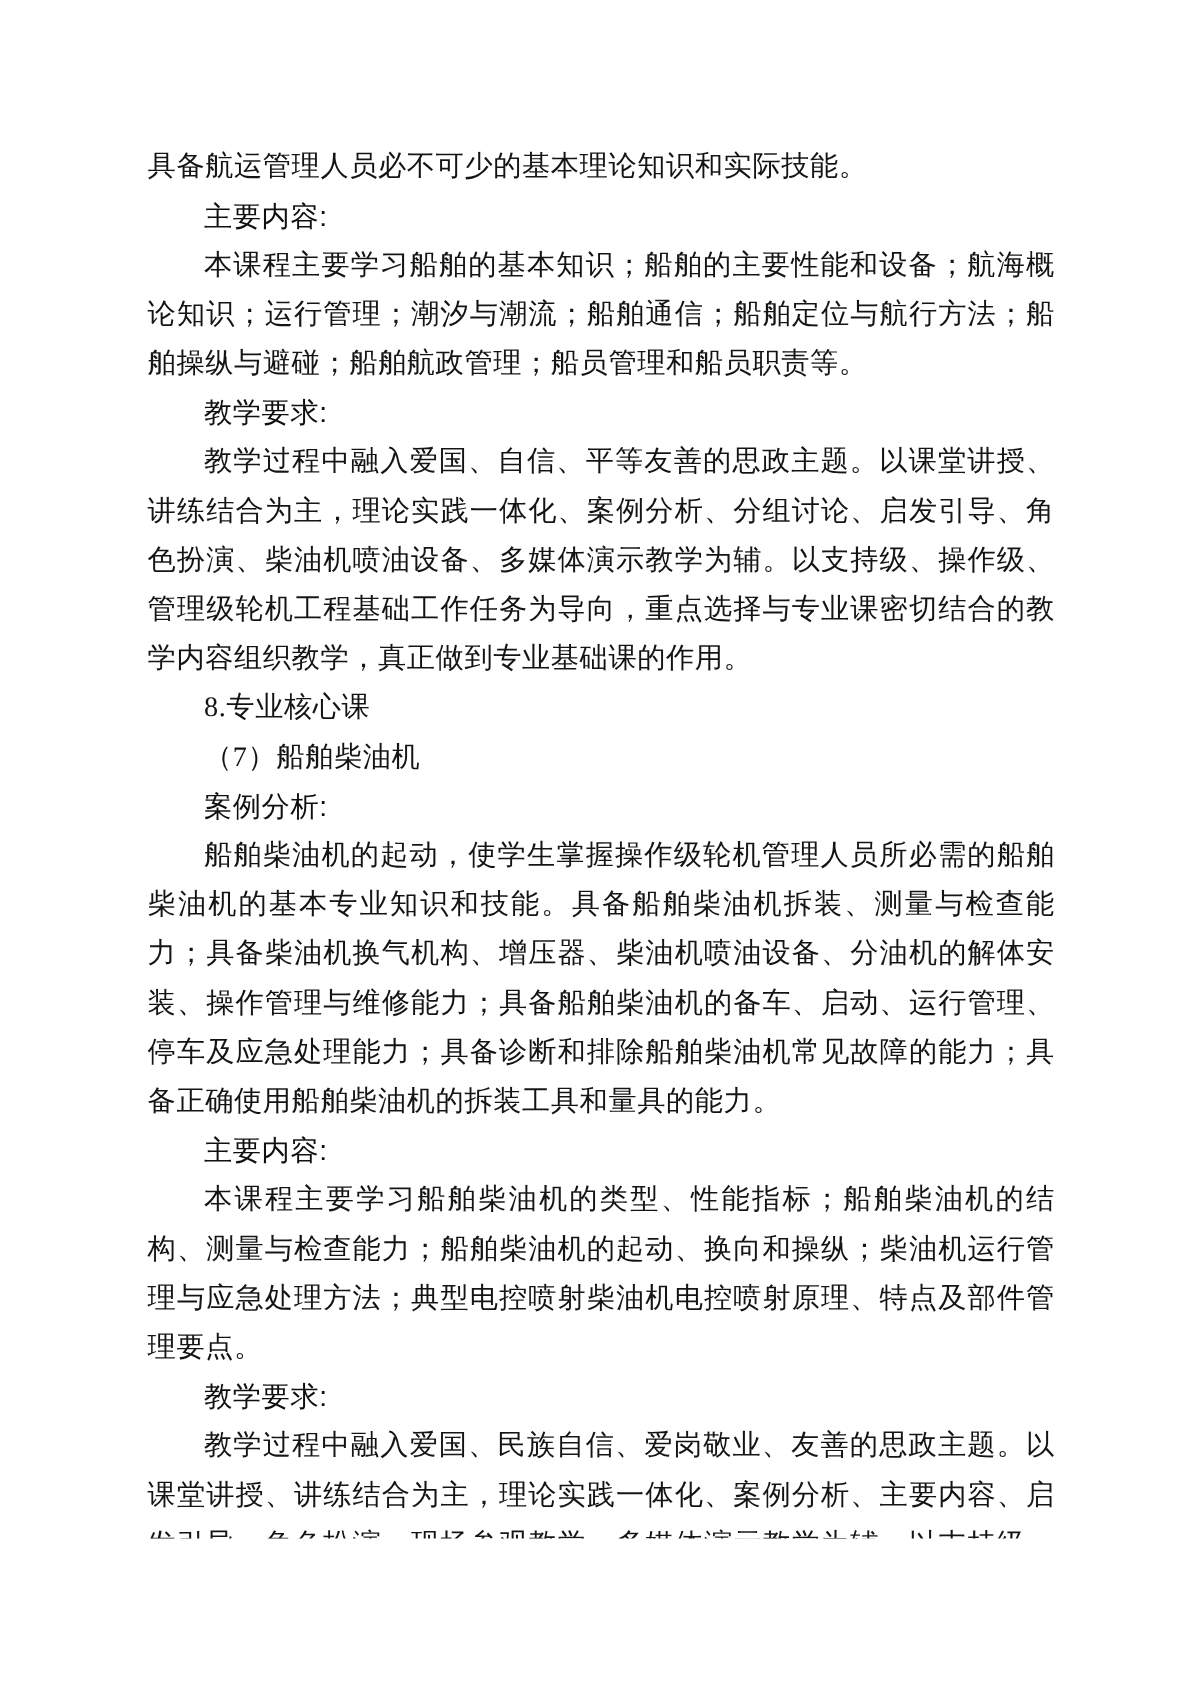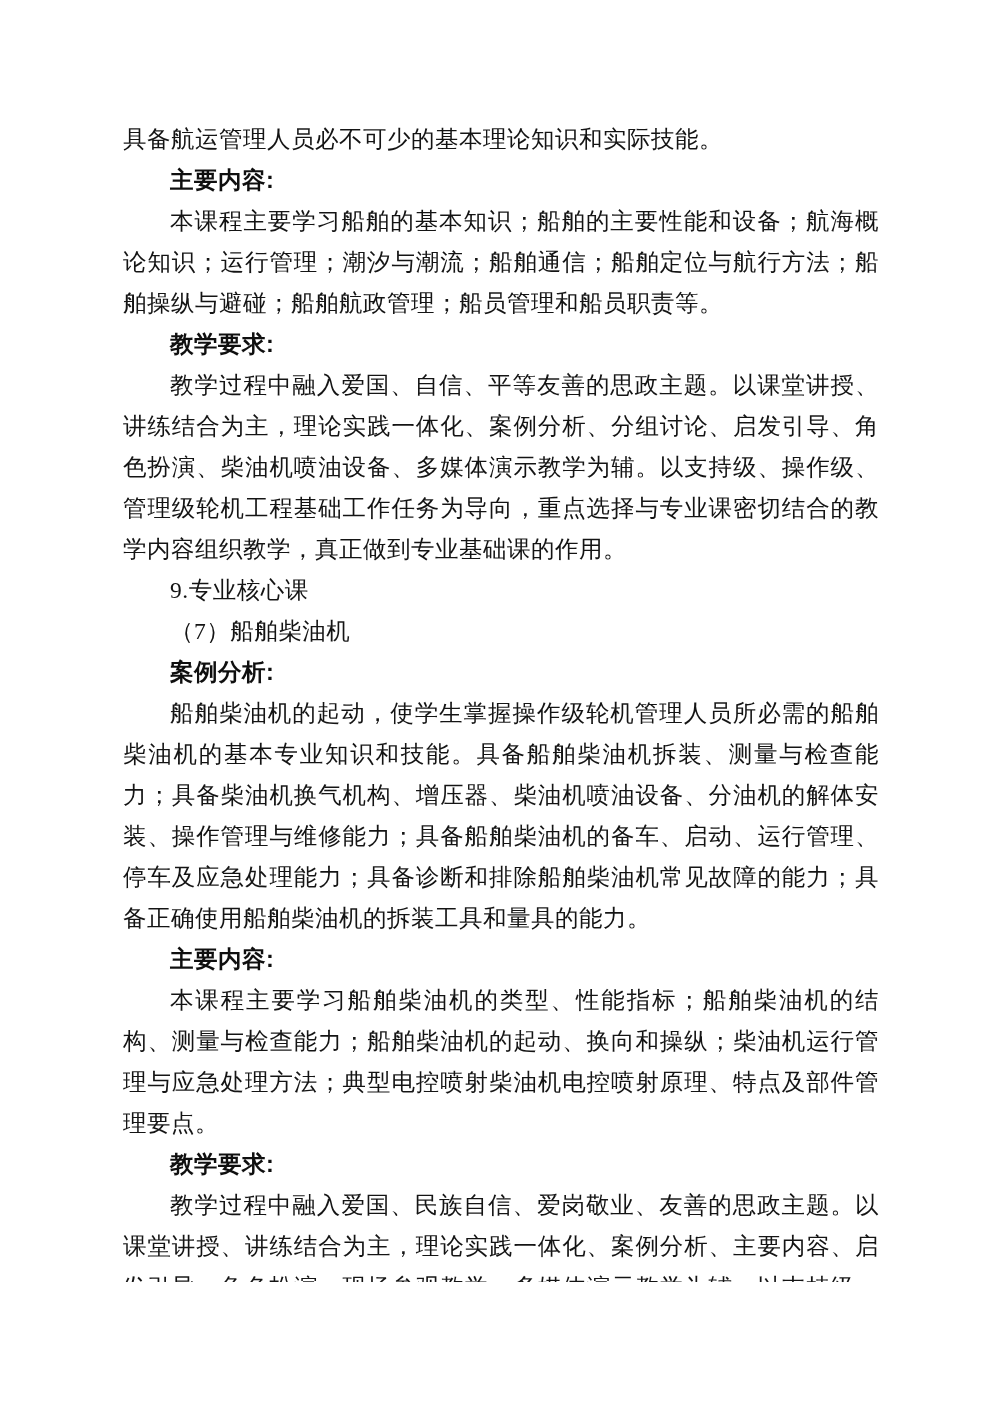--- a/index.html
+++ b/index.html
@@ -36,21 +36,21 @@
   }
   .para.no-indent {
     text-indent: 0;
   }
   .heading {
     margin: 0;
     text-indent: 2em;
     font-size: 23.5px;
     line-height: 41px;
     font-family: "Liberation Sans", sans-serif;
-    font-weight: bold;
+    font-weight: normal;
     color: #0f0f0f;
   }
   .footer {
     position: absolute;
     top: 1300px;
     right: 122px;
     font-size: 21px;
     line-height: 30px;
     font-family: "Liberation Serif", serif;
     white-space: nowrap;
@@ -67,21 +67,21 @@
 </head>
 <body>
 
 <div class="page">
   <div class="body-text">
     <p class="para no-indent">具备航运管理人员必不可少的基本理论知识和实际技能。</p>
     <p class="heading">主要内容:</p>
     <p class="para">本课程主要学习船舶的基本知识；船舶的主要性能和设备；航海概论知识；运行管理；潮汐与潮流；船舶通信；船舶定位与航行方法；船舶操纵与避碰；船舶航政管理；船员管理和船员职责等。</p>
     <p class="heading">教学要求:</p>
     <p class="para">教学过程中融入爱国、自信、平等友善的思政主题。以课堂讲授、讲练结合为主，理论实践一体化、案例分析、分组讨论、启发引导、角色扮演、柴油机喷油设备、多媒体演示教学为辅。以支持级、操作级、管理级轮机工程基础工作任务为导向，重点选择与专业课密切结合的教学内容组织教学，真正做到专业基础课的作用。</p>
-    <p class="para">9.专业核心课</p>
+    <p class="para">8.专业核心课</p>
     <p class="para">（7）船舶柴油机</p>
     <p class="heading">案例分析:</p>
     <p class="para">船舶柴油机的起动，使学生掌握操作级轮机管理人员所必需的船舶柴油机的基本专业知识和技能。具备船舶柴油机拆装、测量与检查能力；具备柴油机换气机构、增压器、柴油机喷油设备、分油机的解体安装、操作管理与维修能力；具备船舶柴油机的备车、启动、运行管理、停车及应急处理能力；具备诊断和排除船舶柴油机常见故障的能力；具备正确使用船舶柴油机的拆装工具和量具的能力。</p>
     <p class="heading">主要内容:</p>
     <p class="para">本课程主要学习船舶柴油机的类型、性能指标；船舶柴油机的结构、测量与检查能力；船舶柴油机的起动、换向和操纵；柴油机运行管理与应急处理方法；典型电控喷射柴油机电控喷射原理、特点及部件管理要点。</p>
     <p class="heading">教学要求:</p>
     <p class="para">教学过程中融入爱国、民族自信、爱岗敬业、友善的思政主题。以课堂讲授、讲练结合为主，理论实践一体化、案例分析、主要内容、启发引导、角色扮演、现场参观教学、多媒体演示教学为辅。以支持级、操作级、管理级轮机工程基础工作任务为导向，选择教学内容组织教学，还要兼顾</p>
   </div>
 
   <div class="footer">

